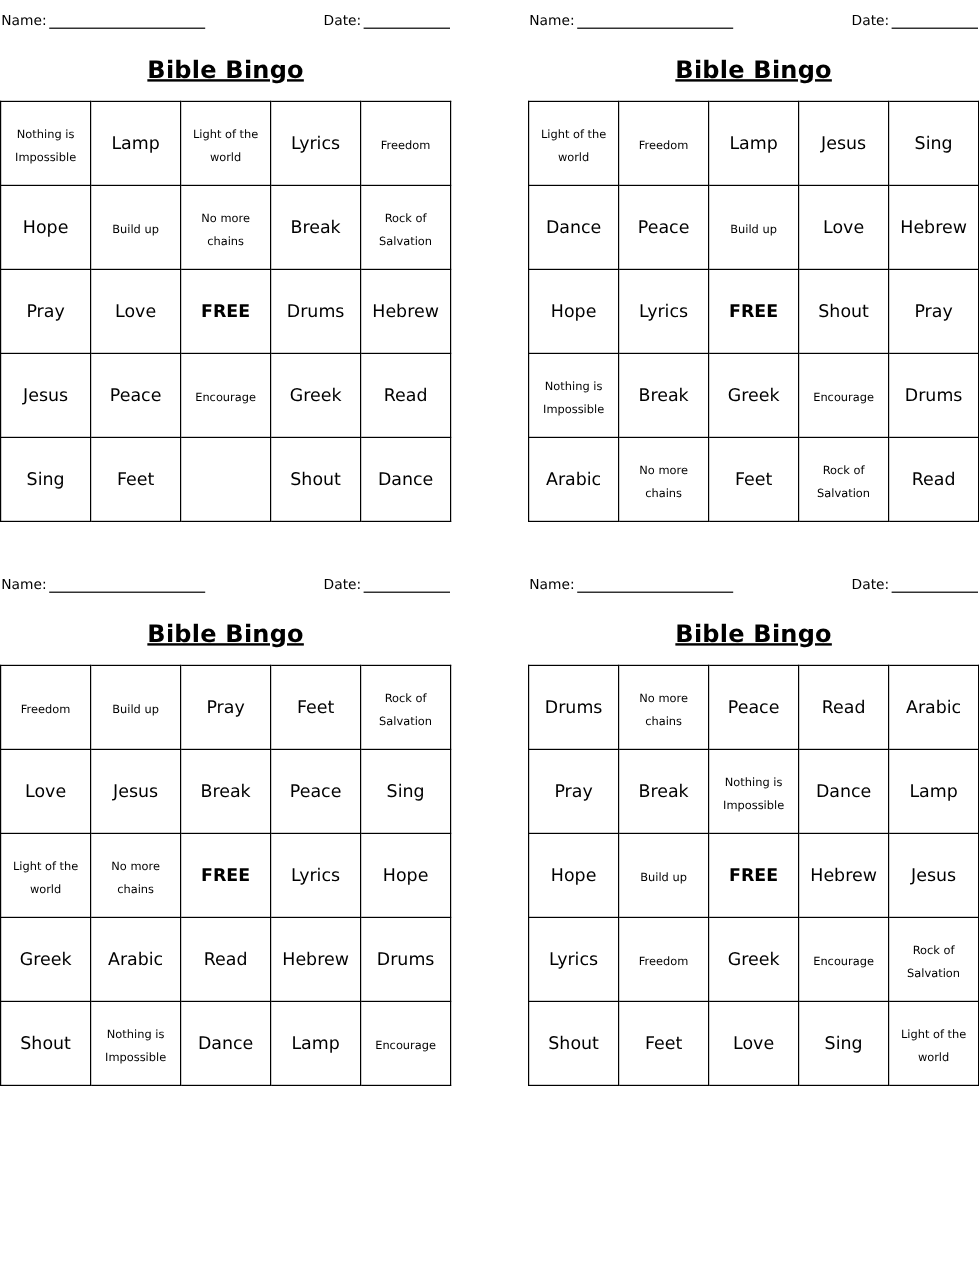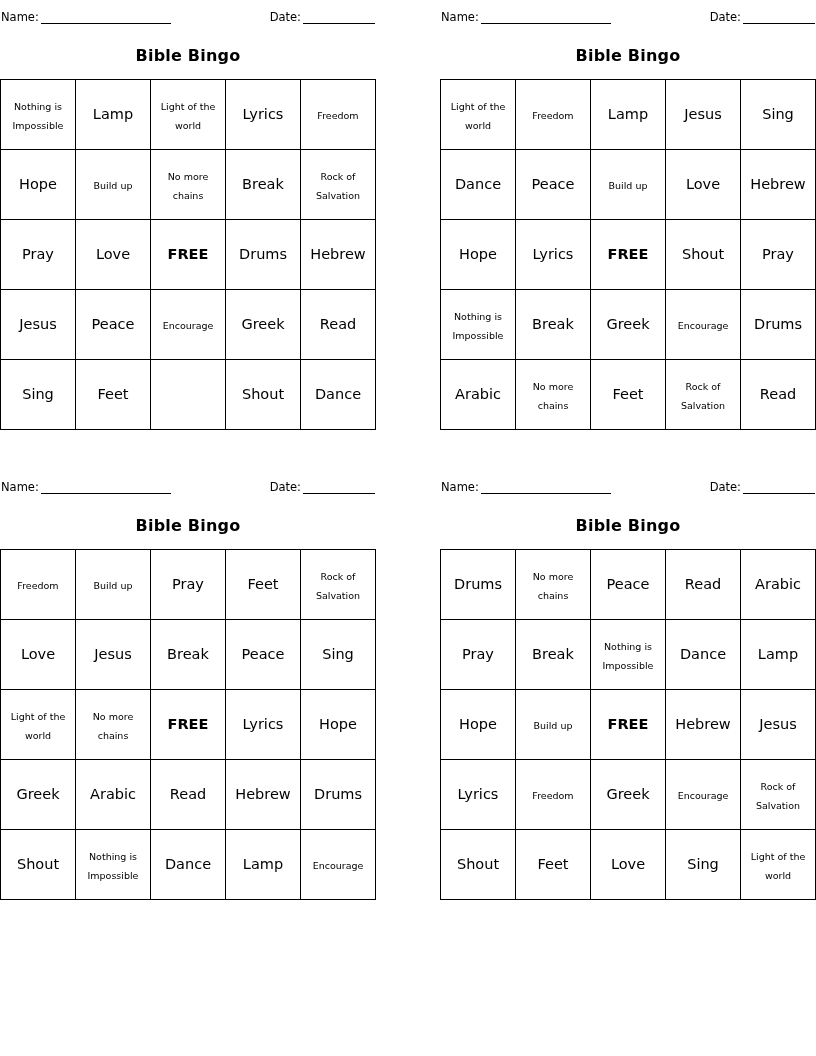--- a/index.html
+++ b/index.html
@@ -49,24 +49,25 @@
   .meta .rule {
     display: inline-block;
     border-bottom: 1px solid #000;
     height: 11px;
   }
   .rule-name { width: 130px; }
   .rule-date { width: 72px; }
 
   .title {
     text-align: center;
-    font-size: 16px;
+    font-size: 20px;
     font-weight: bold;
     margin: 22px 0 14px 0;
     letter-spacing: 0.2px;
+    text-decoration: underline;
   }
 
   table.bingo {
     border-collapse: collapse;
     width: 375px;
     table-layout: fixed;
   }
   table.bingo td {
     border: 1px solid #000000;
     width: 75px;

